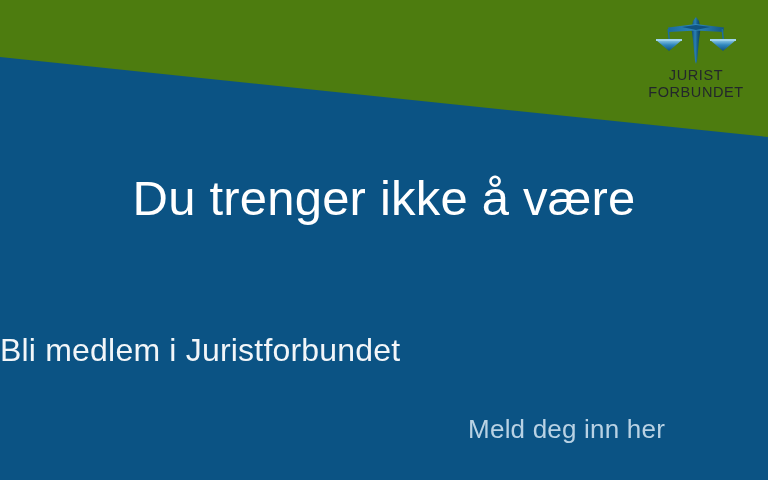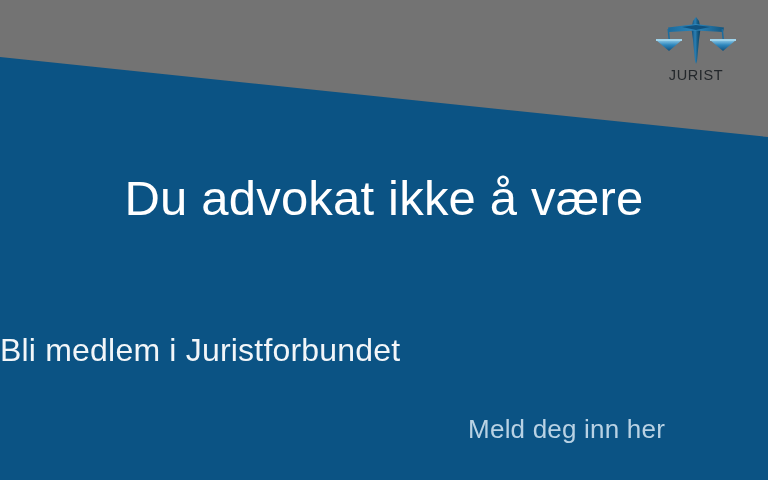--- a/index.html
+++ b/index.html
@@ -6,21 +6,21 @@
   html, body {
     margin: 0;
     padding: 0;
     background: #ffffff;
   }
   #banner {
     position: relative;
     width: 768px;
     height: 480px;
     overflow: hidden;
-    background: #737373;
+    background: #4d7c0f;
     font-family: "Liberation Sans", "DejaVu Sans", sans-serif;
     -webkit-font-smoothing: antialiased;
   }
 
   
   #blue-panel {
     position: absolute;
     left: 0;
     top: 0;
     width: 768px;
@@ -154,24 +154,25 @@
 
       <path d="M4 52 L56 52 L30 74 Z" fill="url(#panGradLeft)"></path>
       <rect x="4" y="50" width="52" height="4" fill="#9fd4ec"></rect>
 
       <path d="M112 52 L164 52 L138 74 Z" fill="url(#panGradRight)"></path>
       <rect x="112" y="50" width="52" height="4" fill="#9fd4ec"></rect>
     </svg>
 
     <div id="logo-wordmark">
       <span class="wm-line">JURIST</span>
+      <span class="wm-line">FORBUNDET</span>
     </div>
   </div>
 
   <div id="headline">
-    <span class="hl-line">Du advokat ikke å være</span>
+    <span class="hl-line">Du trenger ikke å være</span>
   </div>
 
   <div id="subtitle">Bli medlem i Juristforbundet</div>
 
   <div id="cta">Meld deg inn her</div>
 
 </div>
 
 </body></html>

